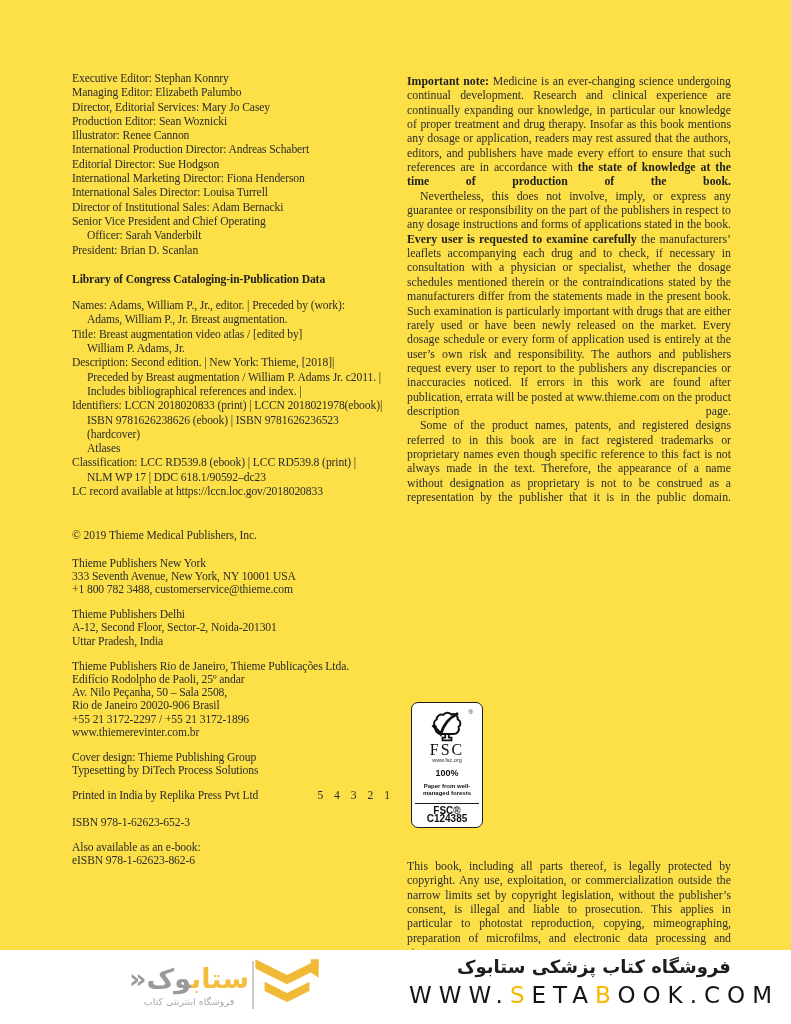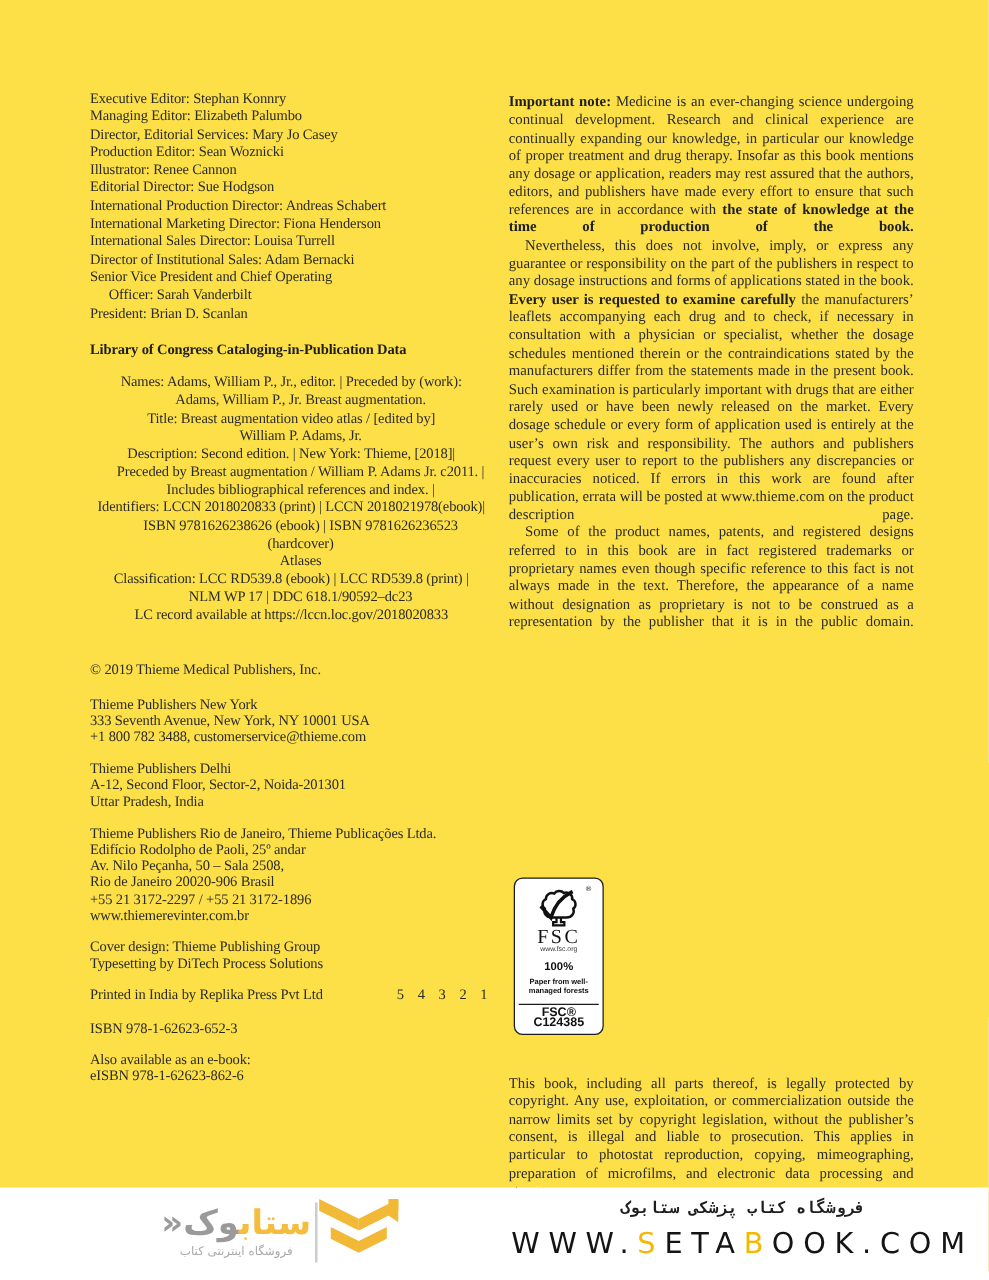--- a/index.html
+++ b/index.html
@@ -3,21 +3,21 @@
 <meta charset="utf-8">
 <style>
   html,body{margin:0;padding:0;background:#e8e8e8;}
   .page{position:relative;width:791px;height:1024px;background:#fde047;overflow:hidden;
         font-family:"Liberation Serif","DejaVu Serif",serif;color:#2b2b2b;}
   
   .col-left{position:absolute;left:72px;top:72px;width:322px;font-size:11.6px;letter-spacing:-.1px;}
   .col-left .line{white-space:nowrap;line-height:14.3px;}
   .col-left .indent{padding-left:15px;}
   .loc-heading{font-weight:bold;color:#1e1e1e;margin-top:15px;line-height:14.3px;white-space:nowrap;}
-  #catalog{margin-top:12px;text-align:center;}
+  #catalog{margin-top:12px;}
   .copyright{margin-top:30px;line-height:13.2px;white-space:nowrap;}
   .block{margin-top:12px;}
   .block .line{line-height:13.2px;}
   #publisher-blocks .block:first-child{margin-top:14px;}
   .printed-row{margin-top:12px;display:flex;justify-content:space-between;line-height:13.2px;}
   .print-nums{letter-spacing:4px;}
   .isbn-row{margin-top:13px;line-height:13.2px;}
   
   .col-right{position:absolute;left:407px;top:74px;width:324px;font-size:11.8px;}
   .jpara{margin:0;line-height:14.35px;text-align:justify;text-align-last:justify;}
@@ -40,39 +40,39 @@
   .footer{position:absolute;left:0;right:0;bottom:0;height:74px;background:#ffffff;}
   .footer-logo{position:absolute;left:126px;top:4px;display:flex;align-items:center;}
   .wordmark-box{width:126px;text-align:center;font-family:"DejaVu Sans",sans-serif;}
   .wordmark{font-size:27px;font-weight:bold;line-height:30px;}
   .wordmark .gold{color:#f5bd3e;}
   .wordmark .gray{color:#9a9a9a;}
   .logo-tagline{font-size:9.5px;color:#aaaaaa;margin-top:2px;}
   .logo-divider{width:2px;height:48px;background:#cccccc;}
   .footer-right{position:absolute;right:6px;top:4px;width:382px;text-align:center;
                 font-family:"DejaVu Sans",sans-serif;}
-  .store-title{font-size:13px;font-weight:600;color:#1d1d1d;direction:rtl;line-height:26px;font-family:Liberation Mono, monospace;}
+  .store-title{font-size:18px;font-weight:600;color:#1d1d1d;direction:rtl;line-height:26px;}
   .website{font-size:23px;font-weight:normal;color:#141414;letter-spacing:7px;line-height:28px;margin-top:1px;
            white-space:nowrap;}
   .website .gold{color:#f5b800;}
 </style>
 </head>
 <body>
 
 <div class="page">
 
   <div class="col-left">
     <div id="staff">
         <div class="line">Executive Editor: Stephan Konnry</div>
         <div class="line">Managing Editor: Elizabeth Palumbo</div>
         <div class="line">Director, Editorial Services: Mary Jo Casey</div>
         <div class="line">Production Editor: Sean Woznicki</div>
         <div class="line">Illustrator: Renee Cannon</div>
+        <div class="line">International Production Director: Andreas Schabert</div>
         <div class="line">Editorial Director: Sue Hodgson</div>
-        <div class="line">International Production Director: Andreas Schabert</div>
         <div class="line">International Marketing Director: Fiona Henderson</div>
         <div class="line">International Sales Director: Louisa Turrell</div>
         <div class="line">Director of Institutional Sales: Adam Bernacki</div>
         <div class="line">Senior Vice President and Chief Operating</div>
         <div class="line indent">Officer: Sarah Vanderbilt</div>
         <div class="line">President: Brian D. Scanlan</div>
       </div>
     <div class="loc-heading">Library of Congress Cataloging-in-Publication Data</div>
     <div id="catalog">
         <div class="line">Names: Adams, William P., Jr., editor. | Preceded by (work):</div>

